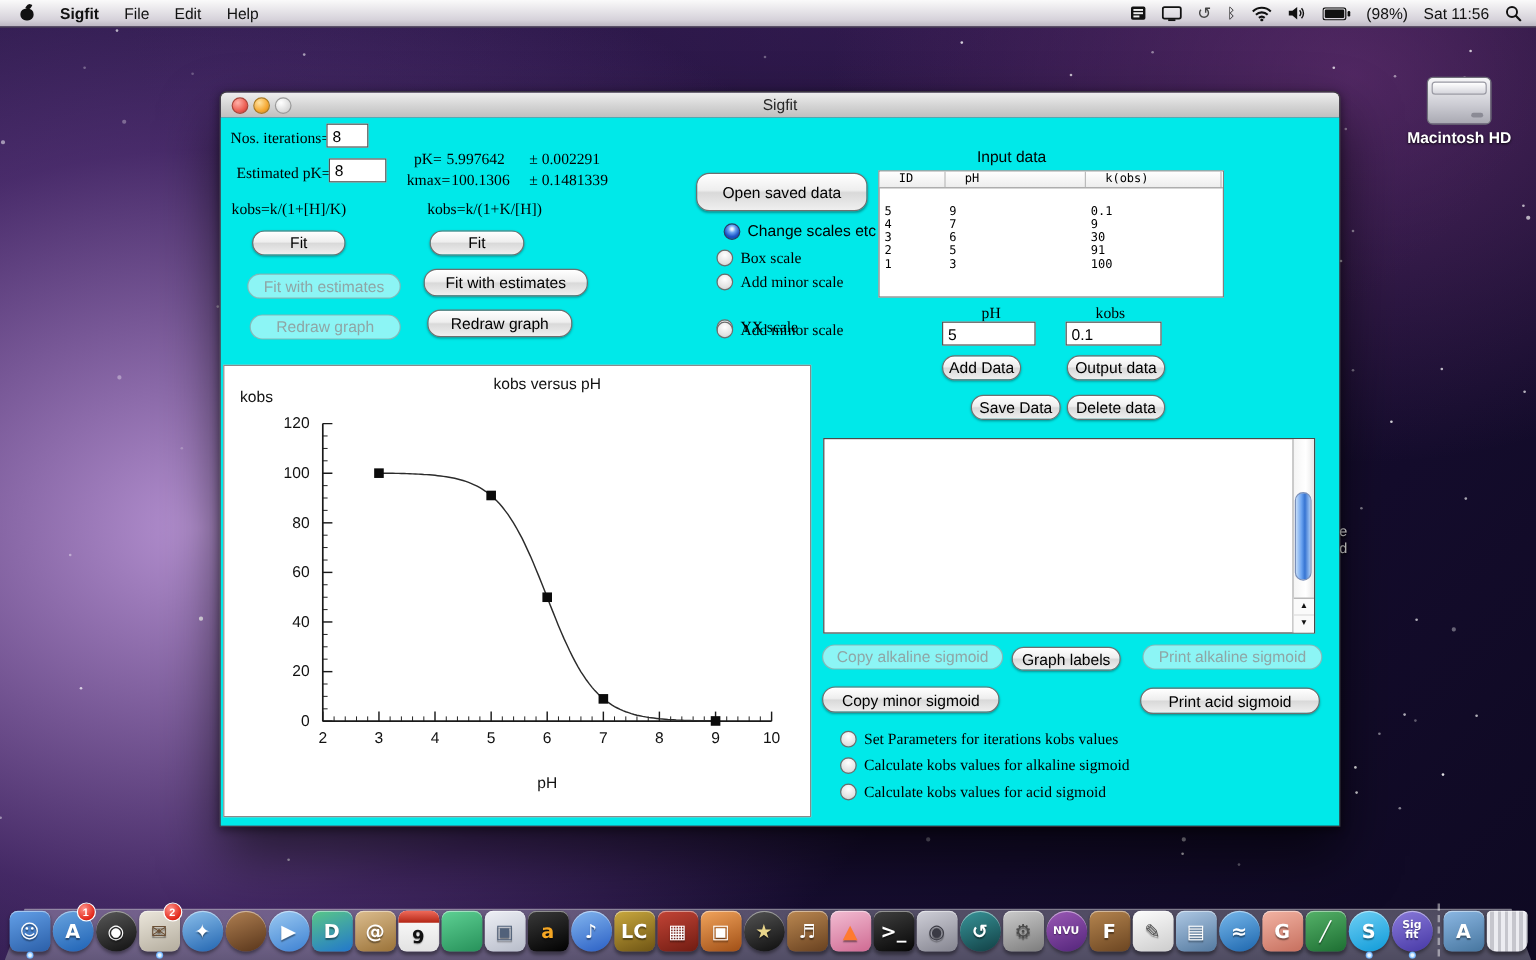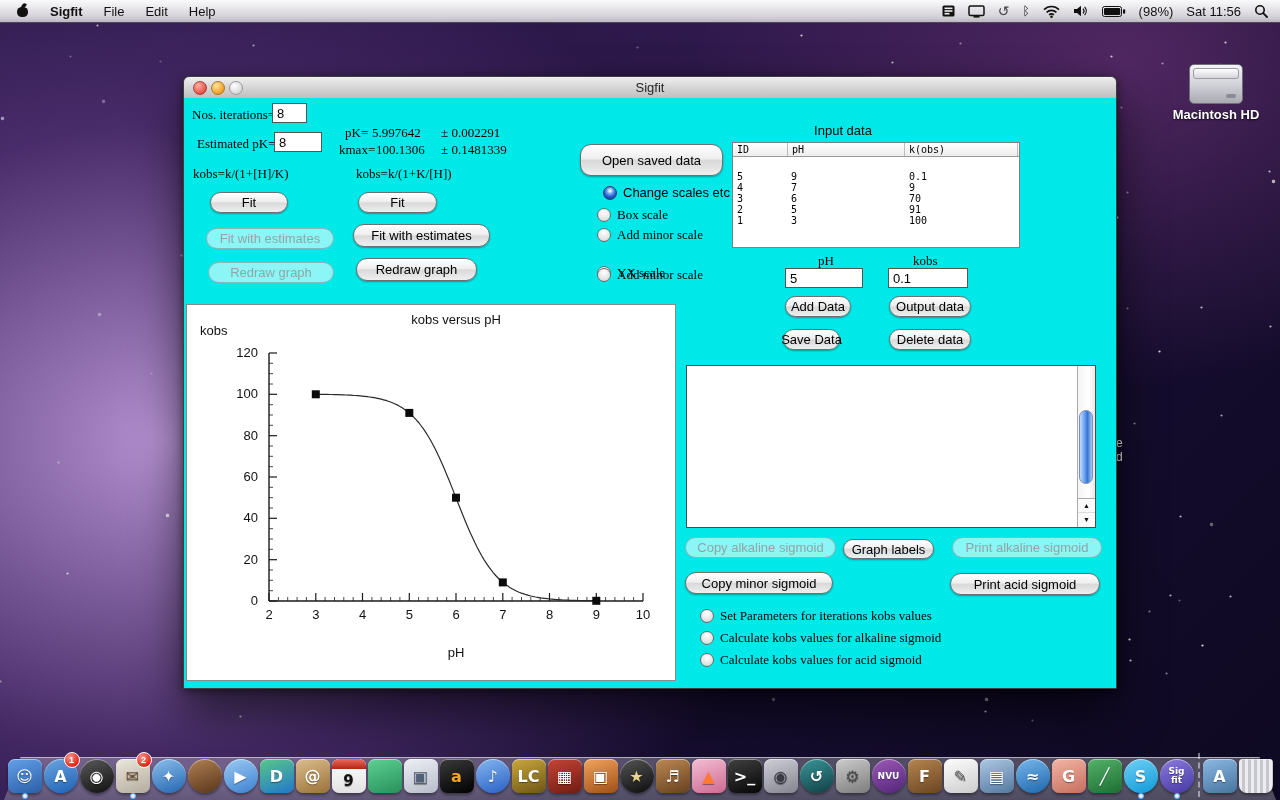--- a/index.html
+++ b/index.html
@@ -59,21 +59,21 @@
   .rdot{width:14px;height:14px;border-radius:50%;border:1px solid #6d6d6d;box-sizing:border-box;
     background:radial-gradient(circle at 50% 30%,#ffffff,#e2e2e2 65%,#c2c2c2);}
   .rdot.sel{background:radial-gradient(circle at 50% 32%,#eaf4ff 0 8%,#6ba4f2 30%,#1d55c8 62%,#0b3a9a);border-color:#2a3a66;}
   .rlabel{font:13px "Liberation Serif",serif;color:#000;}
   .rrow.sans .rlabel{font:13px "Liberation Sans",sans-serif;}
 
   
   .itable{position:absolute;left:548px;top:44px;width:288px;height:106px;background:#fff;border:1px solid #808080;box-sizing:border-box;}
   .ithead{position:absolute;left:0;top:0;right:0;height:14px;display:flex;
     background:linear-gradient(#ffffff,#ededed);border-bottom:1px solid #999;box-sizing:border-box;}
-  .ithead .hc{border-right:1px solid #bbb;font:10px "DejaVu Sans Mono",monospace;padding:1px 0 0 4px;box-sizing:border-box;}
+  .ithead .hc{border-right:1px solid #bbb;font:10px "DejaVu Sans Mono",monospace;padding:1px 0 0 16px;box-sizing:border-box;}
   .itbody{position:absolute;left:0;top:15px;right:0;bottom:0;padding-top:13px;}
   .itrow{position:relative;height:11px;font:10px/11px "DejaVu Sans Mono",monospace;color:#000;}
   .itrow span{position:absolute;top:0;}
 
   .graph-panel{position:absolute;left:2px;top:206px;width:490px;height:377px;background:#fff;border:1px solid #8a8a8a;box-sizing:border-box;}
   .ct{font:13px "Liberation Sans",sans-serif;fill:#111;}
 
   .outbox{position:absolute;left:502px;top:267px;width:410px;height:163px;background:#fff;border:1px solid #4a4a4a;box-sizing:border-box;}
   .outpre{position:absolute;left:5px;top:4px;right:21px;bottom:2px;margin:0;
     font:9px/9.4px "DejaVu Sans Mono",monospace;color:#000;white-space:pre;overflow:hidden;}
@@ -265,42 +265,42 @@
             <span style="left: 176px;">0.1</span>
           </div>
           <div class="itrow">
             <span style="left: 4px;">4</span>
             <span style="left: 58px;">7</span>
             <span style="left: 176px;">9</span>
           </div>
           <div class="itrow">
             <span style="left: 4px;">3</span>
             <span style="left: 58px;">6</span>
-            <span style="left: 176px;">70</span>
+            <span style="left: 176px;">30</span>
           </div>
           <div class="itrow">
             <span style="left: 4px;">2</span>
             <span style="left: 58px;">5</span>
             <span style="left: 176px;">91</span>
           </div>
           <div class="itrow">
             <span style="left: 4px;">1</span>
             <span style="left: 58px;">3</span>
             <span style="left: 176px;">100</span>
           </div>
         </div>
     </div>
 
     <span class="slabel" style="left:634px;top:155px">pH</span>
     <span class="slabel" style="left:729px;top:155px">kobs</span>
     <input class="tin" style="left: 601px; top: 170px; width: 78px; height: 20px;" value="5">
     <input class="tin" style="left: 704px; top: 170px; width: 80px; height: 20px;" value="0.1">
     <div class="abtn" style="left:601px;top:198px;width:66px;height:21px">Add Data</div>
     <div class="abtn" style="left:705px;top:198px;width:82px;height:21px">Output data</div>
-    <div class="abtn" style="left:599px;top:231px;width:57px;height:21px">Save Data</div>
+    <div class="abtn" style="left:625px;top:231px;width:75px;height:21px">Save Data</div>
     <div class="abtn" style="left:705px;top:231px;width:82px;height:21px">Delete data</div>
 
     <div class="graph-panel">
       <svg id="chart-svg" width="488" height="375">
           <line x1="82.0" y1="48.0" x2="82.0" y2="296.0" stroke="#1a1a1a" stroke-width="1.4"></line>
           <line x1="82.0" y1="296.0" x2="456.0" y2="296.0" stroke="#1a1a1a" stroke-width="1.4"></line>
           <line x1="82.0" y1="296.0" x2="82.0" y2="288.0" stroke="#1a1a1a" stroke-width="1.2"></line>
           <text x="82" y="314" text-anchor="middle" class="ct">2</text>
           <line x1="128.8" y1="296.0" x2="128.8" y2="288.0" stroke="#1a1a1a" stroke-width="1.2"></line>
           <text x="128.75" y="314" text-anchor="middle" class="ct">3</text>

